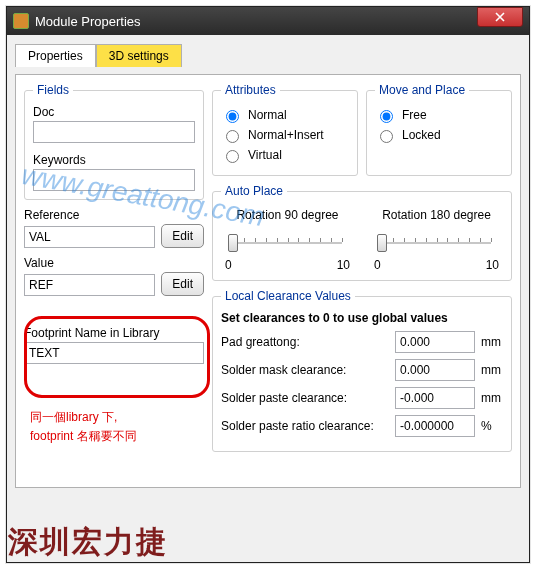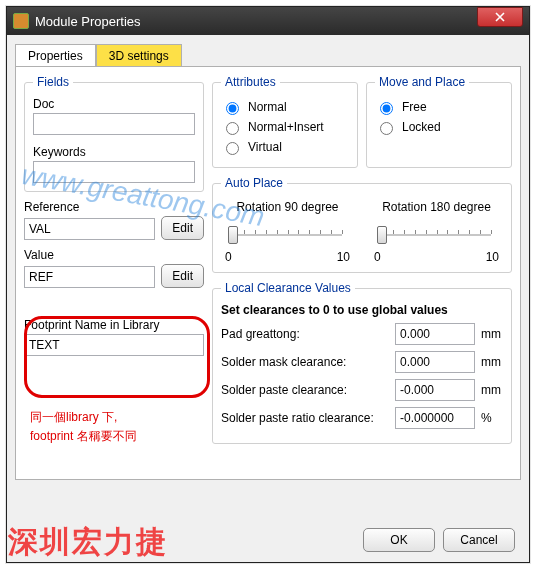--- a/index.html
+++ b/index.html
@@ -7,21 +7,21 @@
   .window { position:absolute; left:6px; top:6px; width:524px; height:557px; border:1px solid #222; background:#f0f0f0; box-shadow:0 0 0 1px rgba(0,0,0,.1); }
   .titlebar { height:28px; background:linear-gradient(#454545,#2a2a2a); color:#fff; display:flex; align-items:center; padding:0 0 0 6px; position:relative; }
   .titlebar-icon { width:16px; height:16px; background:#d68b2f; border:1px solid #7a4; border-radius:2px; margin-right:6px; }
   .titlebar-title { flex:1; font-size:13px; }
   .close-btn { width:46px; height:20px; background:linear-gradient(#e06060,#c83030); border:1px solid #7a1a1a; border-radius:0 0 3px 3px; position:absolute; right:6px; top:0; display:flex; align-items:center; justify-content:center; color:#fff; font-weight:bold; font-size:12px; }
   .close-btn svg{width:10px;height:10px;}
   .client { position:absolute; left:0; top:28px; right:0; bottom:0; background:#f0f0f0; }
   .tabstrip { display:flex; padding:8px 8px 0 8px; gap:0; }
   .tab { padding:4px 12px; border:1px solid #b0b0b0; border-bottom:none; background:#fff; position:relative; top:1px; }
   .tab.inactive { background:#fde047; }
-  .tabpage { margin:0 8px 8px 8px; border:1px solid #b0b0b0; background:#fff; padding:8px; height:414px; position:relative; }
+  .tabpage { margin:8px 8px 8px 8px; border:1px solid #b0b0b0; background:#fff; padding:8px; height:414px; position:relative; }
   fieldset { border:1px solid #d0d0d0; border-radius:3px; margin:0 0 8px 0; padding:6px 8px 8px 8px; background:#fff; }
   legend { padding:0 4px; color:#003399; }
   .col-left { position:absolute; left:8px; top:8px; width:180px; }
   .col-right { position:absolute; left:196px; top:8px; right:8px; }
   .lbl { margin:2px 0 2px 0; }
   input[type=text] { width:100%; height:22px; border:1px solid #abadb3; padding:2px 4px; background:#fff; }
   .row-editbtn { display:flex; gap:6px; align-items:flex-end; }
   .row-editbtn input { flex:1; }
   .btn { height:24px; padding:0 10px; border:1px solid #8a8a8a; background:linear-gradient(#fdfdfd,#e3e3e3); border-radius:5px; cursor:pointer; }
   .radio-row { display:flex; align-items:center; gap:6px; margin:4px 0; }
@@ -38,21 +38,21 @@
   .slider-ends { display:flex; justify-content:space-between; font-size:11px; padding:0 4px; }
   .clearance-row { display:flex; align-items:center; margin:6px 0; gap:6px; }
   .clearance-row .clabel { flex:1; }
   .clearance-row input { width:80px; }
   .clearance-row .unit { width:22px; }
   .bold { font-weight:bold; }
   .dlg-buttons { position:absolute; right:14px; bottom:10px; display:flex; gap:8px; }
   .dlg-buttons .btn { min-width:72px; }
   .annot-box { position:absolute; border:3px solid #e00000; border-radius:18px; pointer-events:none; }
   .annot-text { position:absolute; color:#e00000; font-size:15px; line-height:1.6; }
-  .wm-blue { position:absolute; color:#ef4444; font-weight:800; font-size:30px; letter-spacing:2px; font-family:"Microsoft YaHei","SimHei",sans-serif; pointer-events:none; }
+  .wm-blue { position:absolute; color:#7f1d1d; font-weight:800; font-size:30px; letter-spacing:2px; font-family:"Microsoft YaHei","SimHei",sans-serif; pointer-events:none; }
   .wm-url { position:absolute; color:rgba(40,130,220,0.45); font-style:italic; font-size:28px; transform:rotate(10deg); pointer-events:none; font-family:Arial; }
 </style>
 </head>
 <body>
 
 <div class="window">
   <div class="titlebar">
     <div class="titlebar-icon"></div>
     <div class="titlebar-title">Module Properties</div>
     <div class="close-btn">
@@ -203,24 +203,20 @@
           </div>
           <div class="clearance-row">
             <span class="clabel">Solder paste ratio clearance:</span>
             <input type="text" value="-0.000000" style="">
             <span class="unit">%</span>
           </div>
         </fieldset>
       </div>
     </div>
 
-    <div class="dlg-buttons">
-      <button class="btn">OK</button>
-      <button class="btn">Cancel</button>
-    </div>
   </div>
 </div>
 
 <div class="annot-box" style="left:24px; top:316px; width:186px; height:82px;"></div>
 <div class="annot-text" style="left:30px; top:408px; width:180px;">
   <div>同一個library 下,</div>
   <div>footprint 名稱要不同</div>
 </div>
 
 <div class="wm-url" style="left:20px; top:180px;">www.greattong.com</div>

